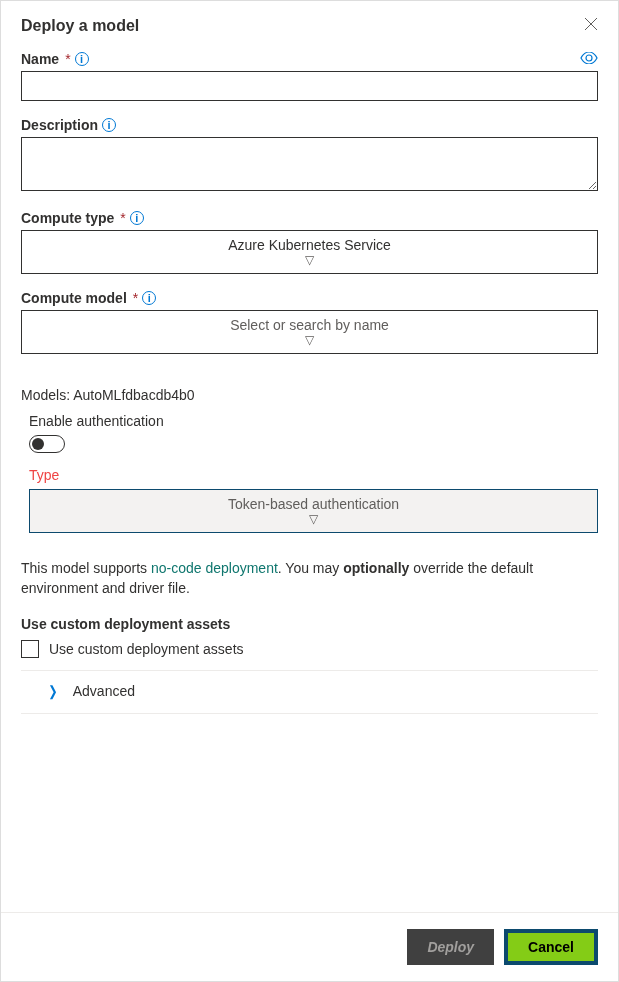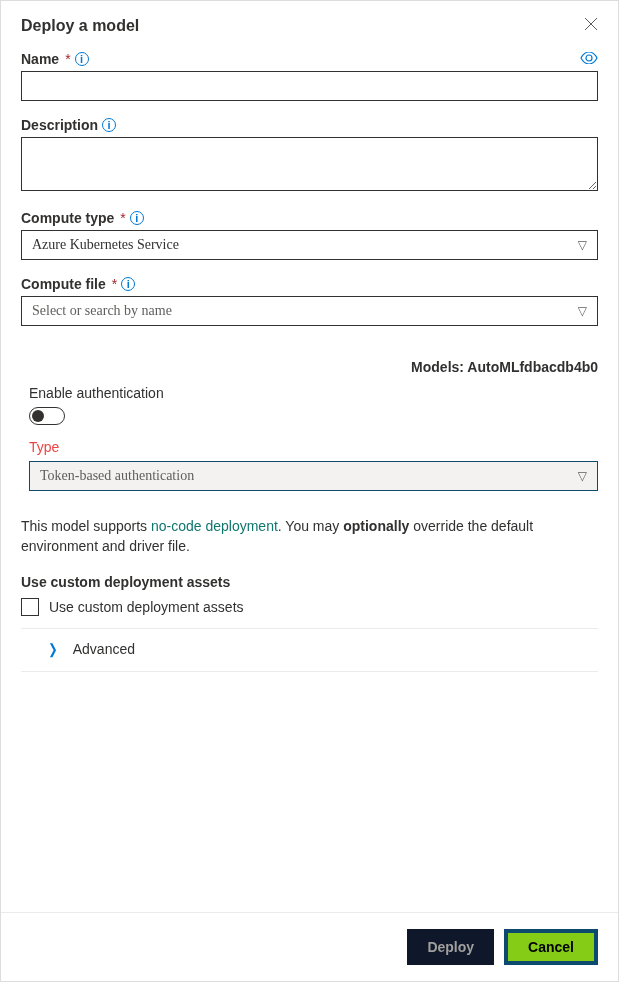--- a/index.html
+++ b/index.html
@@ -55,34 +55,35 @@
       color: #0078d4;
       border: 1px solid #0078d4;
       border-radius: 50%;
       font-weight: 600;
       line-height: 1;
     }
     .eye-icon { color: #0078d4; }
     .text-input, .textarea, .select {
       width: 100%;
       border: 1px solid #323130;
-      padding: 6px 10px;
+      padding: 6px 2px;
       font-size: 14px;
-      font-family: Liberation Serif, serif;
+      font-family: Liberation Sans, sans-serif;
       background: #fff;
+      flex-direction: column;
     }
     .textarea { height: 54px; resize: both; }
     .select {
       display: flex; align-items: center; justify-content: space-between;
       cursor: pointer;
     }
     .select .placeholder { color: #605e5c; }
     .chevron { font-size: 12px; color: #605e5c; }
     .section-indent { padding-left: 8px; }
-    .models-heading { font-weight: 700; margin-top: 33px; margin-bottom: 10px; text-align: right; }
+    .models-heading { font-weight: 400; margin-top: 33px; margin-bottom: 10px; }
     .toggle-label { font-weight: 400; margin-bottom: 6px; }
     .toggle {
       width: 36px; height: 18px;
       border: 1px solid #323130;
       border-radius: 10px;
       position: relative;
       cursor: pointer; background:#fff;
     }
     .toggle-knob {
       position: absolute; left: 2px; top: 2px;
@@ -126,23 +127,24 @@
       padding: 6px 20px;
       font-size: 14px;
       font-family: inherit;
       border: 4px solid #0c4a6e;
       background: #84cc16;
       cursor: pointer;
       font-weight: 600;
     }
     .btn-primary {
       border: none;
-      background: #0f172a;
+      background: #404040;
       color: #a19f9d;
       cursor: default;
+      font-style: italic;
     }
   </style>
 </head>
 <body>
 
 <div class="panel-header">
   <div class="panel-title">Deploy a model</div>
   <button class="close-btn">
     <svg width="14" height="14" viewBox="0 0 14 14">
         <path d="M1 1 L13 13 M13 1 L1 13" stroke="#605e5c" stroke-width="1" fill="none"></path>
@@ -188,21 +190,21 @@
     </div>
     <div class="select">
       <span>Azure Kubernetes Service</span>
       <span class="chevron">▽</span>
     </div>
   </div>
 
   <div class="field">
     <div class="field-label-row">
       <div class="label-left">
-        <span class="field-label">Compute file</span>
+        <span class="field-label">Compute model</span>
         <span class="required">*</span>
         <span class="info-icon">i</span>
       </div>
     </div>
     <div class="select">
       <span class="placeholder">Select or search by name</span>
       <span class="chevron">▽</span>
     </div>
   </div>
 

